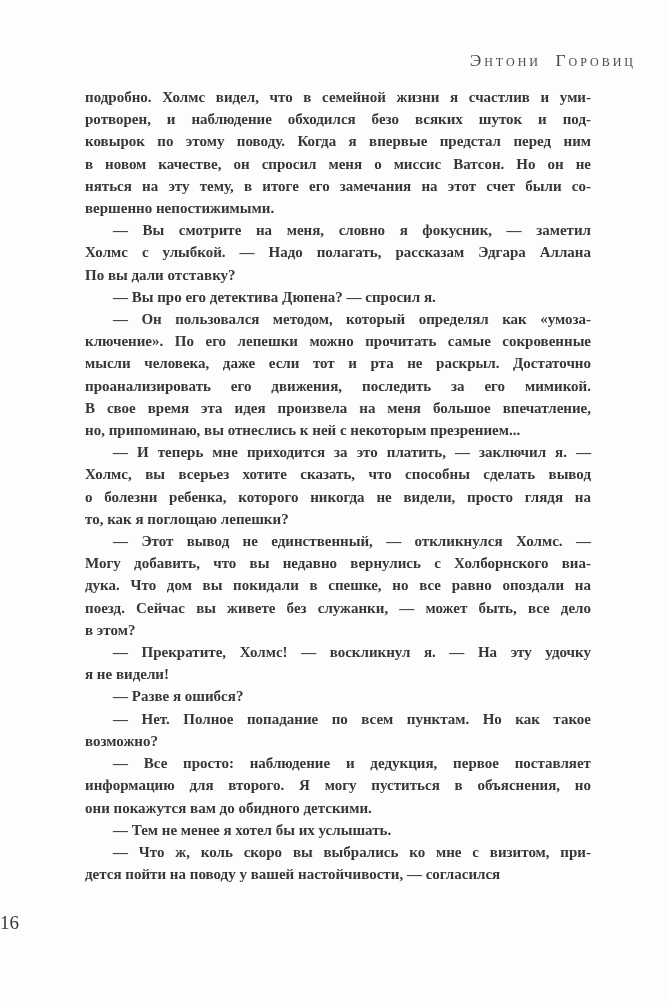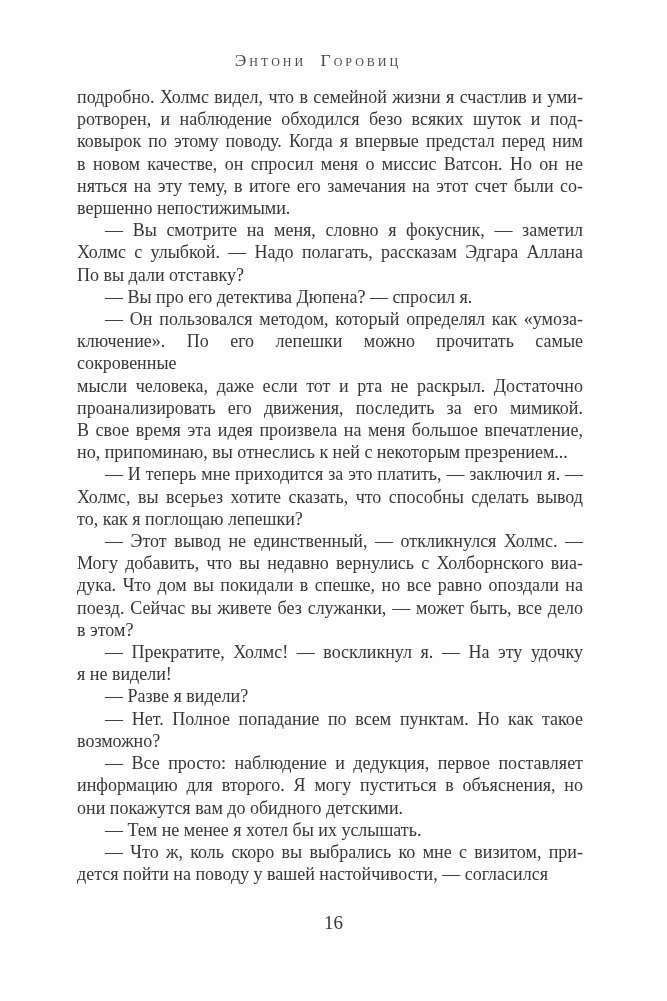--- a/index.html
+++ b/index.html
@@ -19,52 +19,53 @@
     position: relative;
     width: 667px;
     height: 1001px;
     background: var(--paper);
   }
   .running-header {
     position: absolute;
     top: 50px;
     left: 0;
     width: 636px;
-    text-align: center;
+    text-align: right;
     font-variant: small-caps;
     letter-spacing: 3px;
     word-spacing: 7px;
     font-size: 17.5px;
     color: var(--header-ink);
   }
   .text-block {
     position: absolute;
     top: 86px;
-    left: 77px;
+    left: 85px;
     width: 506px;
-    font-size: 18px;
+    font-size: 15px;
     line-height: 22.2px;
     color: var(--ink);
+    font-weight: bold;
   }
   .para .line {
     text-align: justify;
     text-align-last: justify;
   }
   .para .line.last {
     text-align-last: left;
   }
   .para.indent .line.first {
     text-indent: 28px;
   }
   .page-number {
     position: absolute;
     top: 912px;
     left: 0;
     width: 667px;
-    text-align: center;
+    text-align: left;
     font-size: 19px;
     color: var(--ink);
   }
 </style>
 </head>
 <body>
 
 <div class="book-page">
   <div class="running-header">Энтони Горовиц</div>
 
@@ -89,35 +90,36 @@
         <div class="line first">— Он пользовался методом, который определял как «умоза-</div>
         <div class="line">ключение». По его лепешки можно прочитать самые сокровенные</div>
         <div class="line">мысли человека, даже если тот и рта не раскрыл. Достаточно</div>
         <div class="line">проанализировать его движения, последить за его мимикой.</div>
         <div class="line">В свое время эта идея произвела на меня большое впечатление,</div>
         <div class="line last">но, припоминаю, вы отнеслись к ней с некоторым презрением...</div>
       </div>
       <div class="para indent">
         <div class="line first">— И теперь мне приходится за это платить, — заключил я. —</div>
         <div class="line">Холмс, вы всерьез хотите сказать, что способны сделать вывод</div>
+        <div class="line">о болезни ребенка, которого никогда не видели, просто глядя на</div>
         <div class="line last">то, как я поглощаю лепешки?</div>
       </div>
       <div class="para indent">
         <div class="line first">— Этот вывод не единственный, — откликнулся Холмс. —</div>
         <div class="line">Могу добавить, что вы недавно вернулись с Холборнского виа-</div>
         <div class="line">дука. Что дом вы покидали в спешке, но все равно опоздали на</div>
         <div class="line">поезд. Сейчас вы живете без служанки, — может быть, все дело</div>
         <div class="line last">в этом?</div>
       </div>
       <div class="para indent">
         <div class="line first">— Прекратите, Холмс! — воскликнул я. — На эту удочку</div>
         <div class="line last">я не видели!</div>
       </div>
       <div class="para indent">
-        <div class="line first last">— Разве я видели?</div>
+        <div class="line first last">— Разве я ошибся?</div>
       </div>
       <div class="para indent">
         <div class="line first">— Нет. Полное попадание по всем пунктам. Но как такое</div>
         <div class="line last">возможно?</div>
       </div>
       <div class="para indent">
         <div class="line first">— Все просто: наблюдение и дедукция, первое поставляет</div>
         <div class="line">информацию для второго. Я могу пуститься в объяснения, но</div>
         <div class="line last">они покажутся вам до обидного детскими.</div>
       </div>

